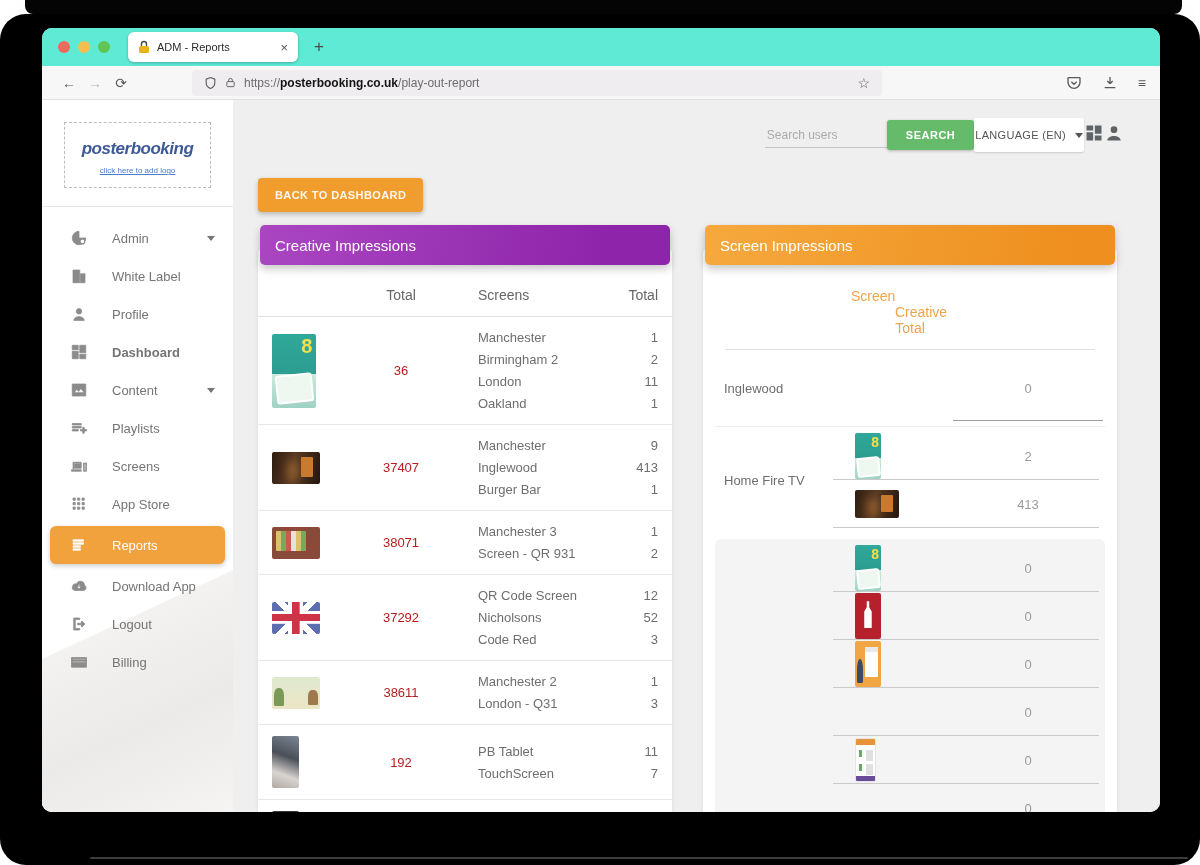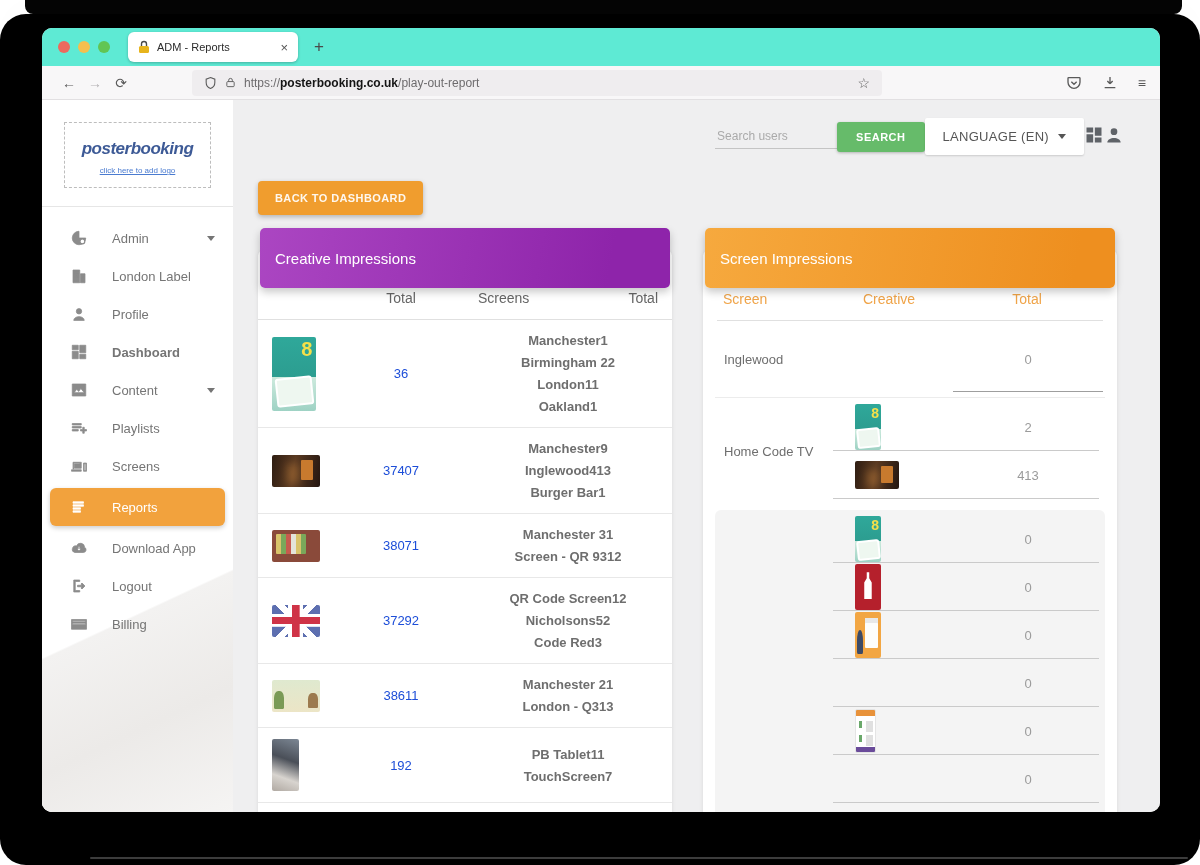--- a/index.html
+++ b/index.html
@@ -49,44 +49,44 @@
   .nav-ic svg { width:18px; height:18px; fill:#8b8b8b; stroke:#8b8b8b; }
   .nav-caret { margin-left:auto; margin-right:18px; width:0; height:0; border-left:4px solid transparent; border-right:4px solid transparent; border-top:5px solid #757575; }
   .nav-item.active { background:#f2a23d; margin:3px 8px; padding-left:20px; border-radius:6px; color:#fff; box-shadow:0 2px 5px rgba(0,0,0,.2); }
   .nav-item.active .nav-ic svg { fill:#fff; stroke:#fff; }
 
   .main { flex:1; overflow:hidden; padding-left:25px; }
   .app-header { display:flex; justify-content:flex-end; align-items:center; padding:18px 36px 0 0; }
   .search-input { width:122px; border:none; border-bottom:1px solid #c4c4c4; background:transparent; font-size:12px; color:#555; padding:5px 2px; outline:none; font-family:"Liberation Sans",sans-serif; }
   .search-input::placeholder { color:#aaa; }
   .search-btn { background:#66bb6a; color:#fff; font-size:11px; font-weight:bold; letter-spacing:.5px; padding:9px 19px; border:none; border-radius:3px; box-shadow:0 1px 3px rgba(0,0,0,.25); cursor:pointer; }
-  .lang-btn { background:#fff; color:#555; font-size:13px; letter-spacing:.3px; padding:11px 18px; border:none; border-radius:2px; display:flex; align-items:center; gap:9px; box-shadow:0 1px 2px rgba(0,0,0,.15); cursor:pointer; }
+  .lang-btn { background:#fff; color:#555; font-size:11px; letter-spacing:.3px; padding:11px 1px; border:none; border-radius:2px; display:flex; align-items:center; gap:9px; box-shadow:0 1px 2px rgba(0,0,0,.15); cursor:pointer; }
   .caret-down { width:0; height:0; border-left:4px solid transparent; border-right:4px solid transparent; border-top:5px solid #555; }
   .hdr-ic svg { width:20px; height:20px; fill:#5f6368; }
 
   .back-btn { margin-top:26px; background:#f09d2e; color:rgba(255,255,255,.92); font-size:11px; font-weight:bold; letter-spacing:.4px; padding:11px 17px; border:none; border-radius:4px; box-shadow:0 2px 5px rgba(0,0,0,.25); cursor:pointer; }
 
   .panels { display:flex; gap:31px; margin-top:13px; align-items:flex-start; }
   .panel { width:414px; position:relative; flex:none; }
-  .panel-bar { position:absolute; top:0; left:2px; right:2px; height:60px; border-radius:5px; display:flex; align-items:center; padding-left:15px; color:#fff; font-size:15px; z-index:2; box-shadow:0 4px 9px rgba(0,0,0,.22); }
+  .panel-bar { position:absolute; top:0; left:2px; right:2px; height:40px; border-radius:5px; display:flex; align-items:center; padding-left:15px; color:#fff; font-size:15px; z-index:2; box-shadow:0 4px 9px rgba(0,0,0,.22); }
   .bar-purple { background:linear-gradient(100deg,#ab46c2 0%,#8e24aa 85%); }
   .bar-orange { background:linear-gradient(100deg,#f6a93e 0%,#ee8f1f 90%); }
   .panel-card { background:#fff; border-radius:6px; margin-top:22px; padding-top:30px; min-height:575px; box-shadow:0 1px 4px rgba(0,0,0,.09); overflow:hidden; }
 
   
   .ci-head { display:flex; align-items:center; font-size:14px; color:#666; padding:10px 14px 13px; border-bottom:1px solid #e0e0e0; }
   .h-thumb { width:76px; } .h-total { width:106px; text-align:center; } .h-screens { flex:1; padding-left:24px; } .h-total2 { width:64px; text-align:right; }
   .ci-row { display:flex; align-items:center; padding:11px 14px; border-bottom:1px solid #e8e8e8; }
   .ci-thumb-cell { width:76px; flex:none; }
-  .ci-total { width:106px; text-align:center; font-size:13px; color:#1d4ed8; flex:none; }
+  .ci-total { width:106px; text-align:center; font-size:13px; color:#b91c1c; flex:none; }
   .ci-screens { flex:1; display:flex; flex-direction:column; gap:3px; font-size:13px; color:#6e6e6e; padding-left:24px; }
-  .scr-line { display:flex; justify-content:center; line-height:19px;font-weight:bold; }
+  .scr-line { display:flex; justify-content:space-between; line-height:19px; }
 
   
-  .si-head { display:flex; align-items:center; font-size:14px; color:#f0a448; margin:0 14px; padding:11px 6px 13px; border-bottom:1px solid #e0e0e0; }
+  .si-head { display:flex; align-items:center; font-size:14px; color:#f0a448; margin:0 22px; padding:11px 6px 13px; border-bottom:1px solid #e0e0e0;flex-direction:column; }
   .sh-screen { width:118px; } .sh-creative { flex:1; padding-left:22px; } .sh-total { width:140px; text-align:center; }
   .si-group { display:flex; margin:0 12px; padding:5px 0; border-top:1px solid #ececec; }
   .si-group:first-of-type { border-top:none; }
   .si-group.shaded { background:#f4f4f4; border-radius:6px; border-top:none; margin-top:6px; }
   .si-screen { width:118px; font-size:13px; color:#6e6e6e; display:flex; align-items:center; padding-left:9px; flex:none; }
   .si-rows { flex:1; }
   .si-subrow { display:flex; align-items:center; min-height:48px; position:relative; }
   .si-subrow::after { content:''; position:absolute; left:0; right:6px; bottom:0; height:1px; background:#cacaca; }
   .si-subrow.short::after { left:auto; width:150px; right:2px; background:#9e9e9e; }
   .si-subrow.tall { min-height:66px; }
@@ -207,21 +207,21 @@
               </div>
               <div style="flex: 0 1 auto;">Admin</div>
               <div class="nav-caret"></div>
             </div>
             <div class="nav-item">
               <div class="nav-ic">
                 <svg viewBox="0 0 24 24">
                   <path d="M4 21V4h9v17zM6.5 6h1.8v1.8H6.5zm3 0h1.8v1.8H9.5zm-3 3h1.8v1.8H6.5zm3 0h1.8v1.8H9.5zm-3 3h1.8v1.8H6.5zm3 0h1.8v1.8H9.5zM14 21V9h6v12zm1.5-9.5h1.5V13h-1.5zm0 3h1.5V16h-1.5z"></path>
                 </svg>
               </div>
-              <div style="flex: 0 1 auto;">London Label</div>
+              <div style="flex: 0 1 auto;">White Label</div>
             </div>
             <div class="nav-item">
               <div class="nav-ic">
                 <svg viewBox="0 0 24 24">
                   <path d="M12 12a3.6 3.6 0 1 0-3.6-3.6A3.6 3.6 0 0 0 12 12zm-7 8.5c0-3.2 3.6-5 7-5s7 1.8 7 5z"></path>
                 </svg>
               </div>
               <div style="flex: 0 1 auto;">Profile</div>
             </div>
             <div class="nav-item">
@@ -249,20 +249,28 @@
               </div>
               <div style="flex: 0 1 auto;">Playlists</div>
             </div>
             <div class="nav-item">
               <div class="nav-ic">
                 <svg viewBox="0 0 24 24">
                   <path d="M2 17h13v2H2zm2-10h11v8H6V9h7V8H5v8H4zM18 8h4v11h-4zm1 1v9h2V9z"></path>
                 </svg>
               </div>
               <div style="flex: 0 1 auto;">Screens</div>
+            </div>
+            <div class="nav-item">
+              <div class="nav-ic">
+                <svg viewBox="0 0 24 24">
+                  <path d="M4 4h3v3H4zm6 0h3v3h-3zm6 0h3v3h-3zM4 10h3v3H4zm6 0h3v3h-3zm6 0h3v3h-3zM4 16h3v3H4zm6 0h3v3h-3zm6 0h3v3h-3z"></path>
+                </svg>
+              </div>
+              <div style="flex: 0 1 auto;">App Store</div>
             </div>
             <div class="nav-item active">
               <div class="nav-ic">
                 <svg viewBox="0 0 24 24">
                   <path d="M4 5h14v2H4zm0 4h14v2H4zm0 4h10v2H4zm0 4h10v2H4z"></path>
                 </svg>
               </div>
               <div style="flex: 0 1 auto;">Reports</div>
             </div>
             <div class="nav-item">
@@ -463,21 +471,21 @@
                   <div class="si-group">
                     <div class="si-screen">Inglewood</div>
                     <div class="si-rows">
                       <div class="si-subrow short tall">
                         <div class="si-thumb-wrap"></div>
                         <div class="si-total">0</div>
                       </div>
                     </div>
                   </div>
                   <div class="si-group">
-                    <div class="si-screen">Home Code TV</div>
+                    <div class="si-screen">Home Fire TV</div>
                     <div class="si-rows">
                       <div class="si-subrow">
                         <div class="si-thumb-wrap">
                           <div class="thumb t-teal port"></div>
                         </div>
                         <div class="si-total">2</div>
                       </div>
                       <div class="si-subrow">
                         <div class="si-thumb-wrap">
                           <div class="thumb t-store land"></div>

